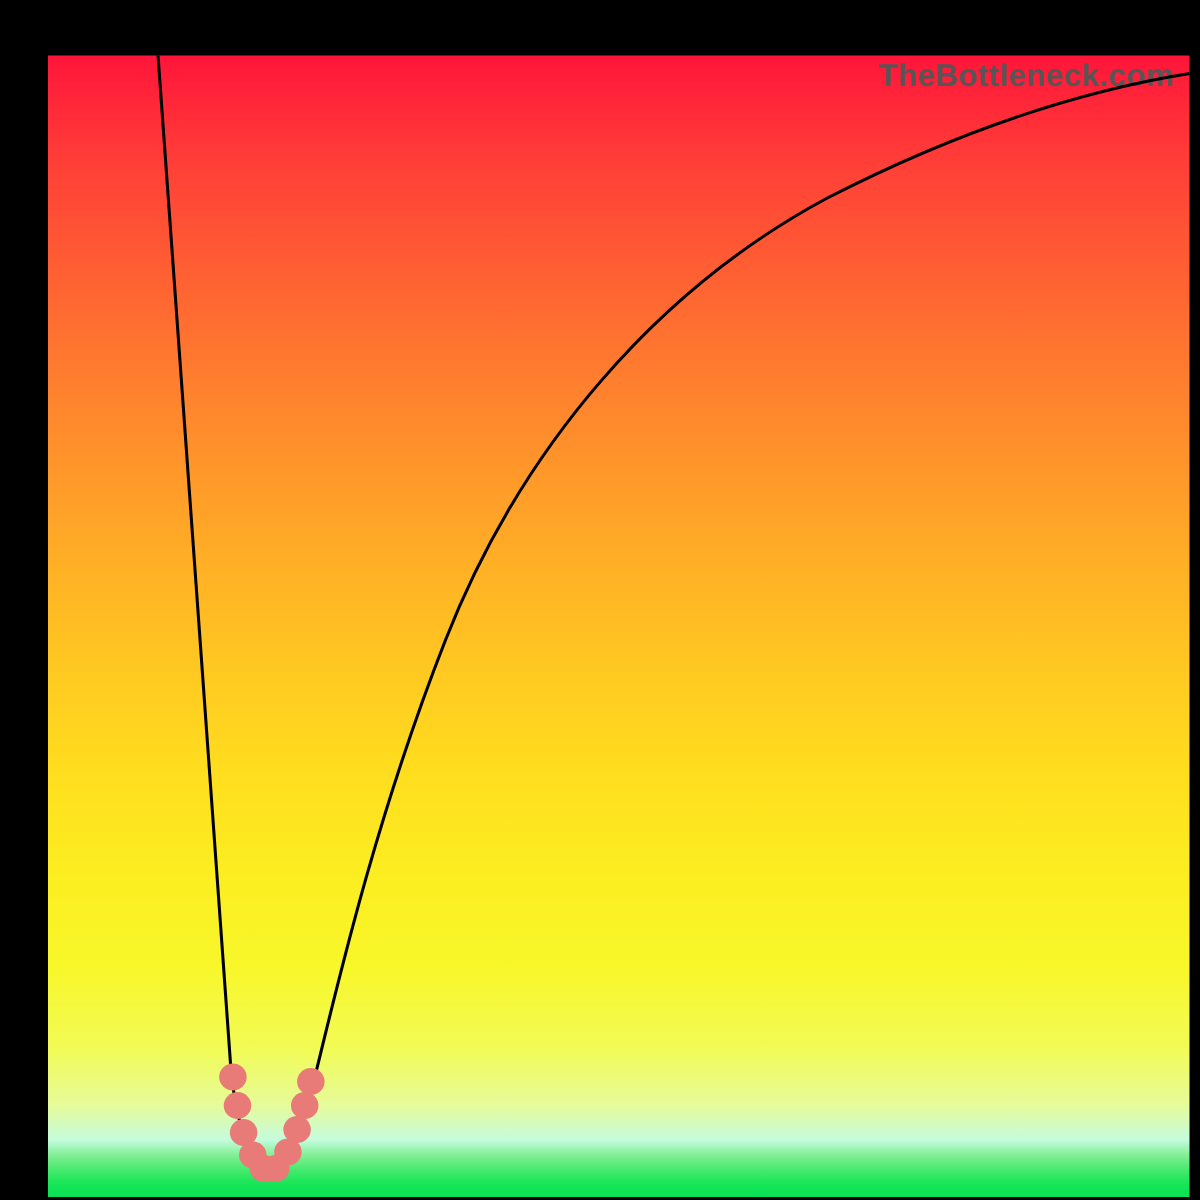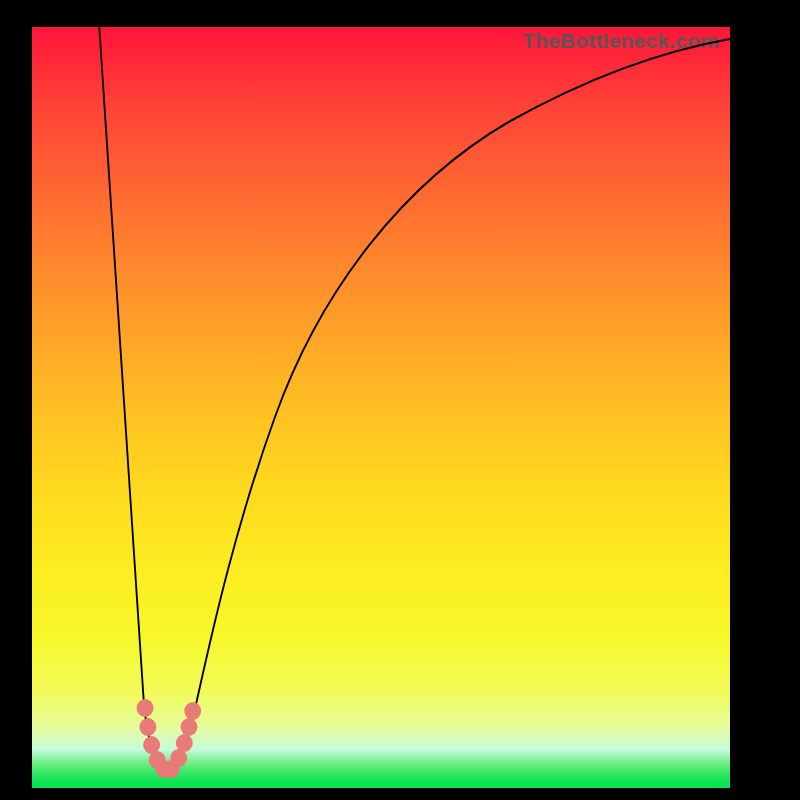--- a/index.html
+++ b/index.html
@@ -14,24 +14,23 @@
     position: absolute;
     left: 0;
     top: 0;
     width: 800px;
     height: 800px;
     background: #000;
   }
   .plot {
     position: absolute;
     left: 32px;
-    top: 27px;
-    width: 666px;
+    top: 37px;
+    width: 761px;
     height: 761px;
-    padding-left: 32px;
   }
   .gradient-bg {
     position: absolute;
     left: 0;
     top: 0;
     width: 100%;
     height: 100%;
     background: linear-gradient(
       to bottom,
       #ff153a 0%,

